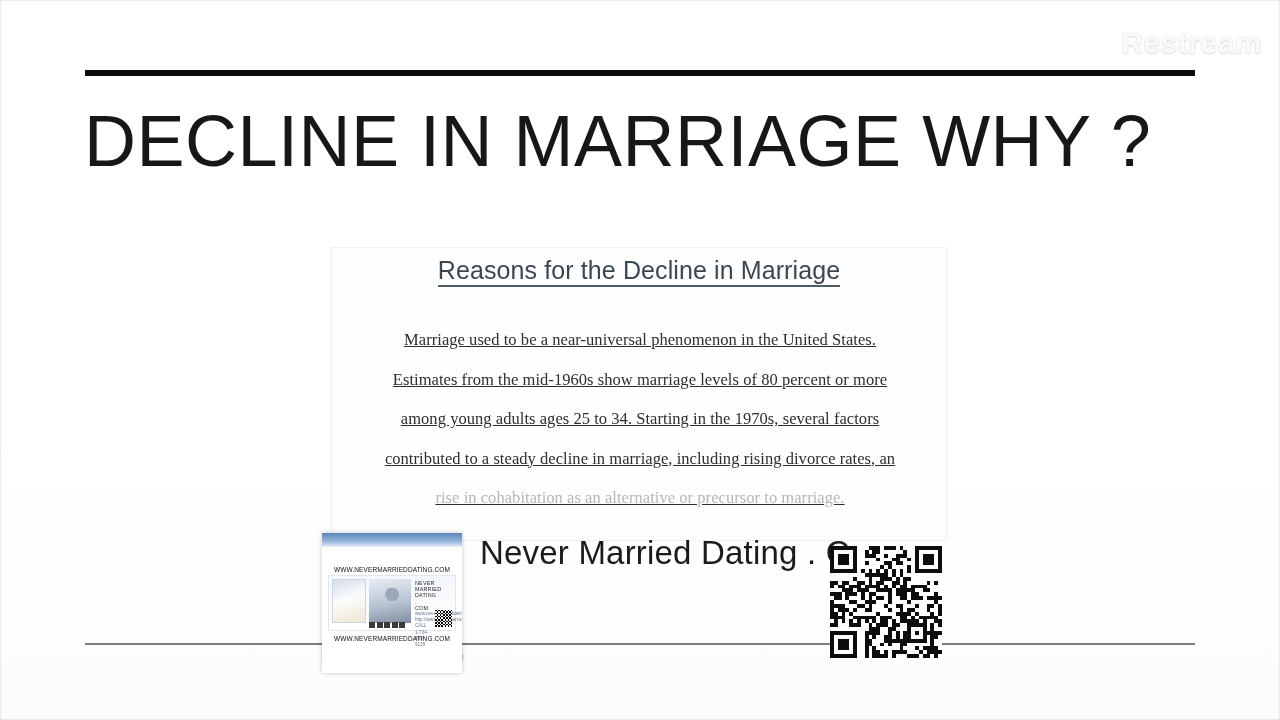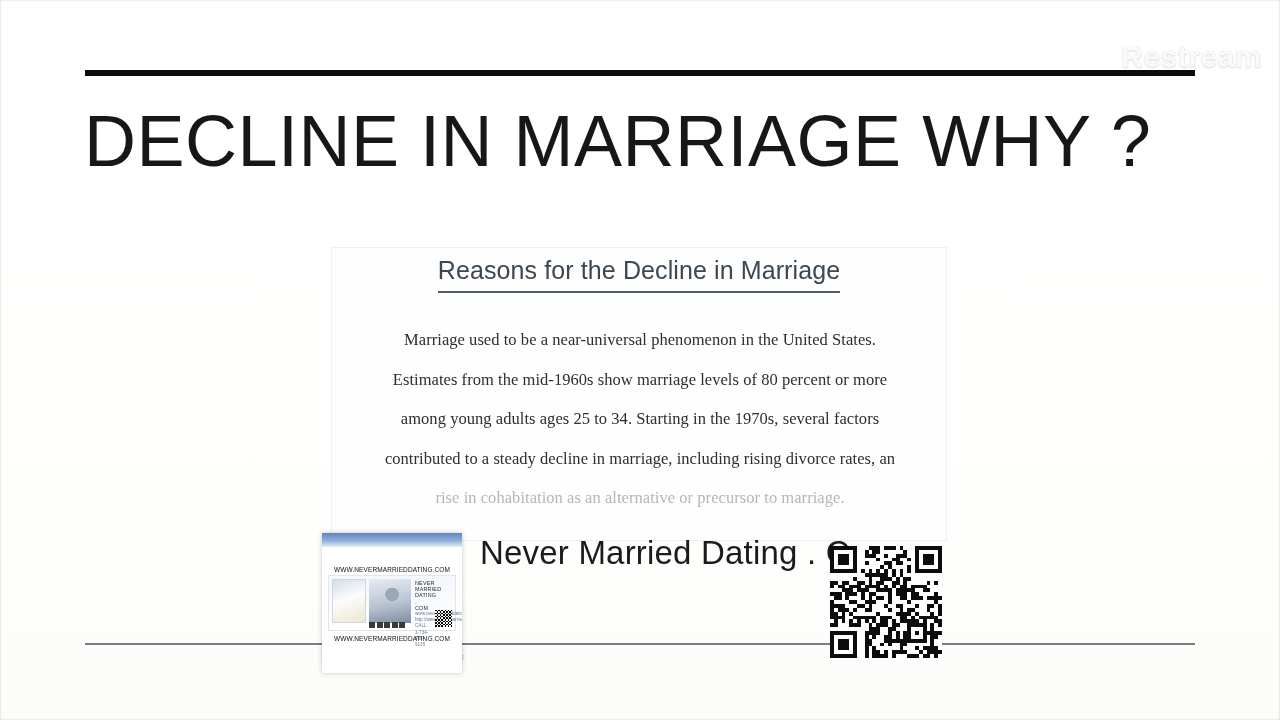--- a/index.html
+++ b/index.html
@@ -27,21 +27,21 @@
   }
   .corner-shade {
     position:absolute; inset:0;
     box-shadow: inset 0 0 2px rgba(0,0,0,0.25);
     pointer-events:none;
   }
 
   
   .watermark {
     position:absolute;
-    right:18px; top:40px;
+    right:18px; top:26px;
     font-size:30px;
     font-weight:bold;
     letter-spacing:0.5px;
     color:#fafafa;
     text-shadow:
        0 0 1px rgba(205,205,205,0.95),
        0 1px 2px rgba(200,200,200,0.6);
     user-select:none;
   }
 
@@ -81,31 +81,32 @@
   .embed-heading {
     position:absolute;
     left:0; right:0; top:8px;
     text-align:center;
     font-size:25px;
     color:#3c4752;
     letter-spacing:0.1px;
   }
   .embed-heading span {
     border-bottom:2px solid #4f5d6b;
-    padding-bottom:7px;
+    padding-bottom:1px;
   }
   .embed-body {
     position:absolute;
     left:10px; right:8px; top:72px;
     font-family:"Liberation Serif", serif;
     font-size:16.5px;
     line-height:39.5px;
     color:#2e2e2e;
     text-align:center;
     letter-spacing:0.05px;
+    text-decoration:underline;
   }
   .embed-body .ln { display:block; white-space:nowrap; }
   .embed-body .ln.faded { color:#b9b6b0; }
 
   
   .bottom-rule {
     position:absolute;
     left:85px; top:643px;
     width:1110px; height:2px;
     background:#7e7e7e;

